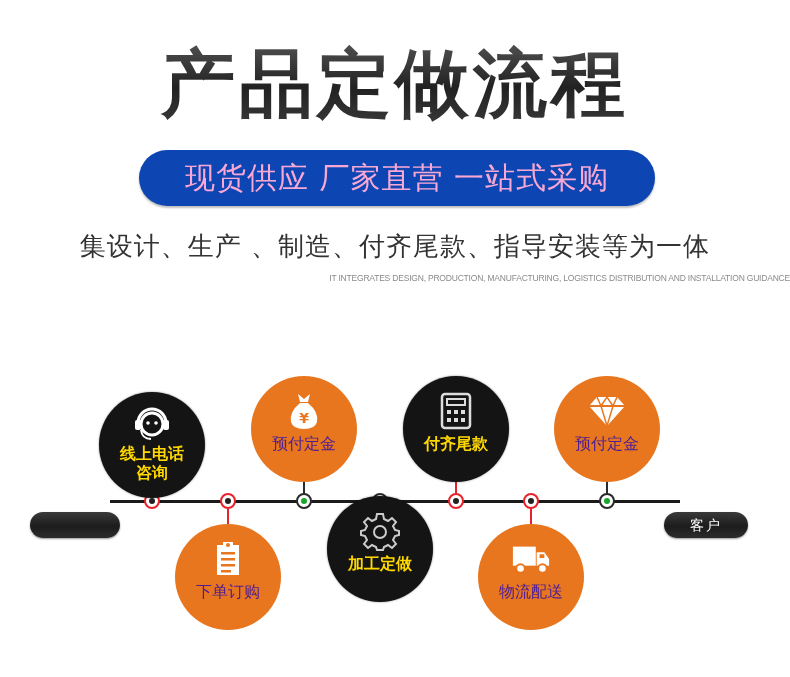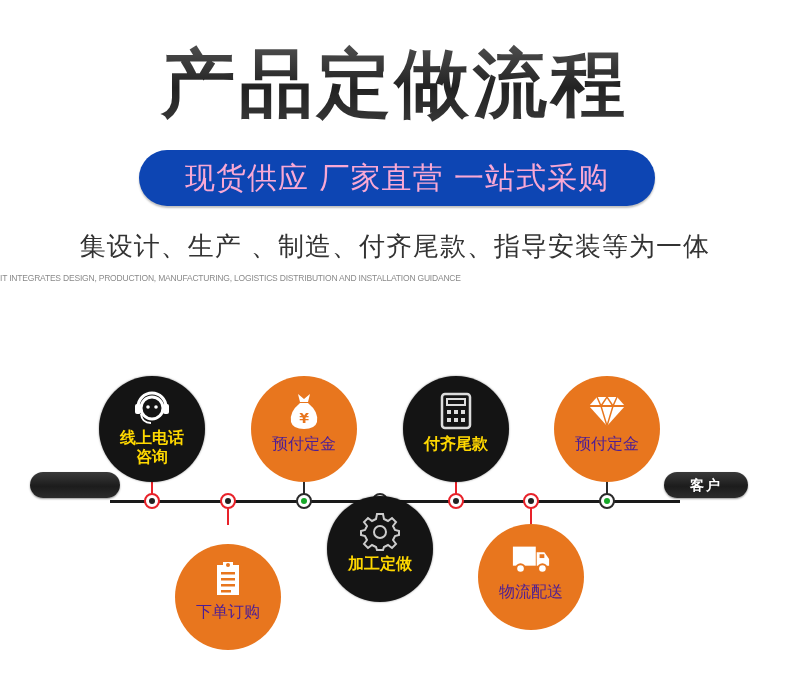--- a/index.html
+++ b/index.html
@@ -17,33 +17,33 @@
     position: absolute; left: 139px; top: 150px; width: 516px; height: 56px;
     background: #0d45b3; border-radius: 28px;
     box-shadow: 0 2px 2px rgba(0,0,0,0.25);
     color: #f9a8d4; text-align: center; font-size: 30px; line-height: 56px; letter-spacing: 1px;
   }
   .subtitle {
     position: absolute; left: 0; top: 226px; width: 790px; text-align: center;
     font-size: 26px; color: #333; line-height: 40px; letter-spacing: 1px;
   }
   .subtitle-en {
-    position: absolute; left: 0; top: 272px; width: 790px; text-align: left;
+    position: absolute; left: 0; top: 272px; width: 790px; text-align: right;
     font-family: "Liberation Sans", sans-serif;
     font-size: 8.5px; color: #8a8a8a; line-height: 12px; letter-spacing: -0.2px;
   }
 
   .timeline-line {
     position: absolute; left: 110px; top: 500px; width: 570px; height: 2.5px; background: #1a1a1a;
   }
   .pill {
-    position: absolute; top: 472px; height: 26px; border-radius: 13px;
+    position: absolute; top: 512px; height: 26px; border-radius: 13px;
     background: linear-gradient(180deg, #3a3a3a 0%, #1c1c1c 55%, #2c2c2c 100%);
     box-shadow: 0 1px 2px rgba(0,0,0,0.4);
-    color: #fff; font-size: 14px; font-weight: bold; text-align: center; line-height: 26px;
+    color: #fff; font-size: 14px; font-weight: normal; text-align: center; line-height: 26px;
   }
   .pill-left { left: 30px; width: 90px; }
   .pill-right { left: 664px; width: 84px; letter-spacing: 2px; }
 
   .node {
     position: absolute; width: 16px; height: 16px; border-radius: 50%;
     background: #fff; top: 493px;
   }
   .node .dot {
     position: absolute; left: 4px; top: 4px; width: 8px; height: 8px; border-radius: 50%;
@@ -105,21 +105,21 @@
 <div class="node red" style="left:448px;">
     <div class="dot"></div>
   </div>
 <div class="node red" style="left:523px;">
     <div class="dot"></div>
   </div>
 <div class="node green" style="left:599px;">
     <div class="dot"></div>
   </div>
 
-<div class="circle black" style="left:99px; top:376px;text-align:center;">
+<div class="circle black" style="left:99px; top:392px;text-align:center;">
   <div class="icon" style="margin-top:12px;">
     <svg width="40" height="40" viewBox="0 0 40 40">
       <path d="M6 20 A14 14 0 0 1 34 20" fill="none" stroke="#fff" stroke-width="3"></path>
       <rect x="3" y="17" width="6" height="10" rx="2" fill="#fff"></rect>
       <rect x="31" y="17" width="6" height="10" rx="2" fill="#fff"></rect>
       <circle cx="20" cy="21" r="11" fill="none" stroke="#fff" stroke-width="3"></circle>
       <circle cx="16" cy="20" r="1.8" fill="#fff"></circle>
       <circle cx="24" cy="20" r="1.8" fill="#fff"></circle>
       <path d="M9 27 Q10 36 19 36" fill="none" stroke="#fff" stroke-width="2"></path>
     </svg>
@@ -162,21 +162,21 @@
     <svg width="40" height="36" viewBox="0 0 40 36">
       <path d="M10 4 L30 4 L38 13 L20 33 L2 13 Z" fill="#fff"></path>
       <path d="M2 13 L38 13" stroke="#e8761e" stroke-width="2"></path>
       <path d="M10 4 L14 13 L20 33 L26 13 L30 4" fill="none" stroke="#e8761e" stroke-width="1.5"></path>
       <path d="M14 13 L20 4 L26 13" fill="none" stroke="#e8761e" stroke-width="1.5"></path>
     </svg>
   </div>
   <div class="label">预付定金</div>
 </div>
 
-<div class="circle orange" style="left:175px; top:544px;align-items:center;">
+<div class="circle orange" style="left:175px; top:524px;align-items:center;">
   <div class="icon">
     <svg width="30" height="38" viewBox="0 0 30 38">
       <path d="M4 5 L10 5 L10 2 L20 2 L20 5 L26 5 L26 35 L4 35 Z" fill="#fff"></path>
       <circle cx="15" cy="5" r="2" fill="#e8761e"></circle>
       <rect x="8" y="12" width="14" height="2.5" fill="#e8761e"></rect>
       <rect x="8" y="18" width="14" height="2.5" fill="#e8761e"></rect>
       <rect x="8" y="24" width="14" height="2.5" fill="#e8761e"></rect>
       <rect x="8" y="30" width="10" height="2.5" fill="#e8761e"></rect>
     </svg>
   </div>

